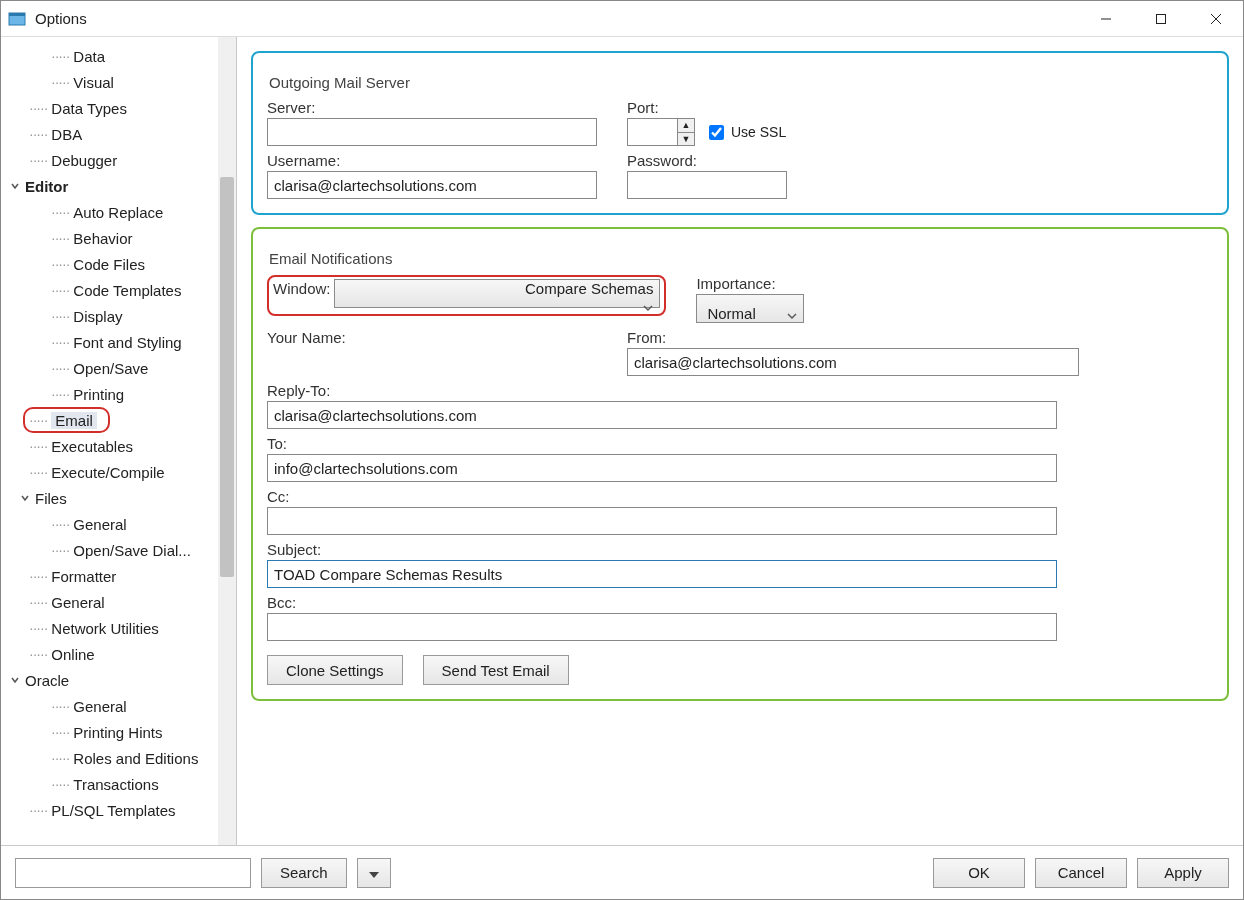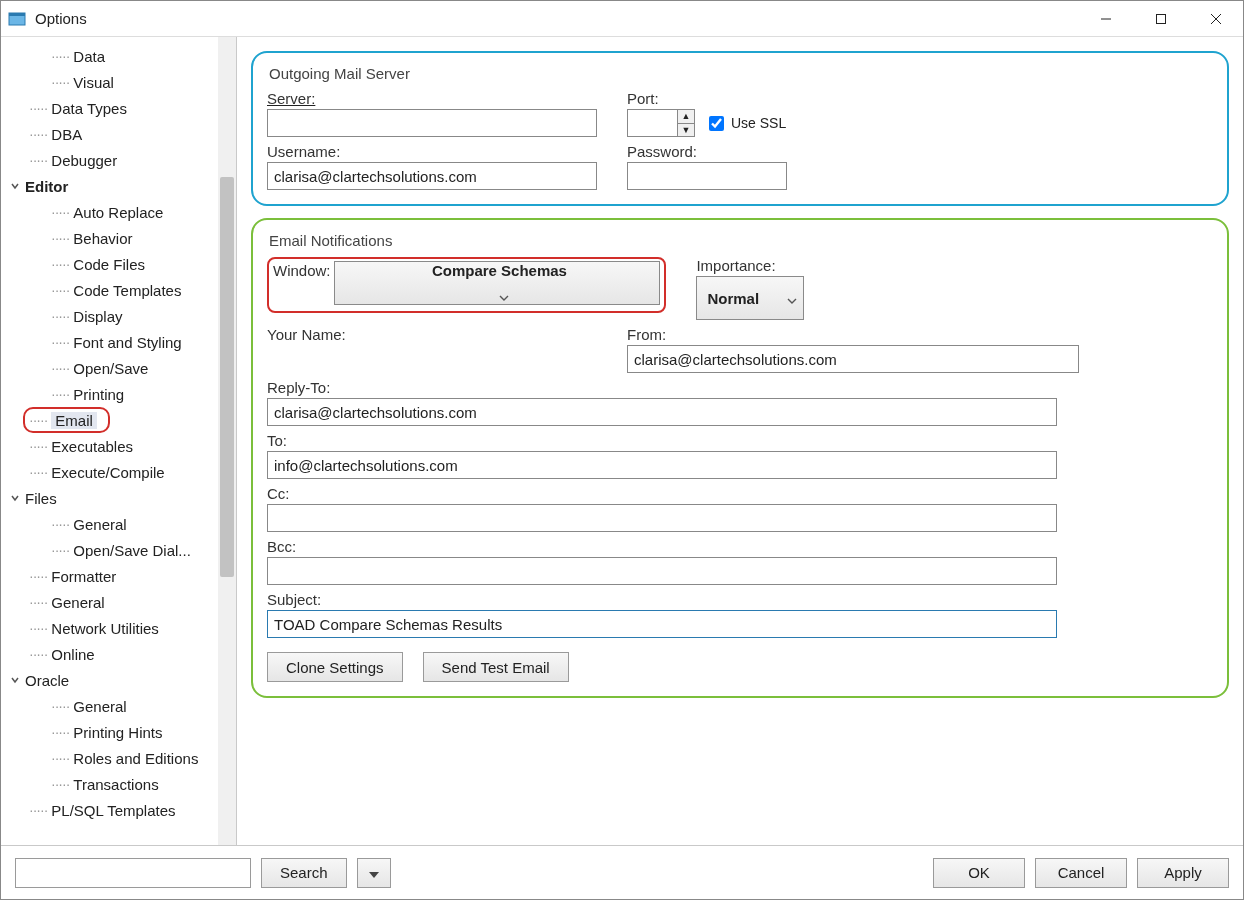--- a/index.html
+++ b/index.html
@@ -132,22 +132,22 @@
   
 
   
   .content {
     flex: 1;
     padding: 14px 14px 0 14px;
     overflow: auto;
   }
   .group {
     border: 2px solid;
-    border-radius: 16px;
-    padding: 14px 14px 14px 14px;
+    border-radius: 8px;
+    padding: 23px 14px 14px 14px;
     margin-bottom: 12px;
     position: relative;
     background: #fff;
   }
   .group.blue  { border-color: #1fa3cf; }
   .group.green { border-color: #7bbf3b; }
   .group-title {
     position: relative;
     top: -2px;
     display: inline-block;
@@ -209,28 +209,27 @@
   .ssl-wrap {
     display: flex; align-items: center;
     margin-left: 10px;
     gap: 4px;
   }
   .ssl-wrap input[type=checkbox] {
     width: 15px; height: 15px;
   }
   .dropdown {
     display: inline-flex;
-    align-items: center;
-    height: 44px;
+    align-items: flex-end;
+    height: 29px;
     border: 1px solid #8a8a8a;
     background: linear-gradient(#f7f7f7,#e6e6e6);
     padding: 0 6px 0 10px;
     font-size: 15px;
     cursor: default;
-    font-weight: bold;
   }
   .dropdown .dd-label { flex: 1; }
   .dropdown .dd-arrow { margin-left: 10px; }
   .dropdown.window { width: 326px; }
   .dropdown.importance { width: 108px; }
   .red-box {
     border: 2px solid #d22e2a;
     border-radius: 8px;
     padding: 2px 4px 6px 4px;
     display: inline-block;
@@ -374,21 +373,21 @@
               <span class="label">Email</span>
             </div>
             <div class="node" style="padding-left: 28px;">
               <span class="dotted">·····</span>
               <span class="label">Executables</span>
             </div>
             <div class="node" style="padding-left: 28px;">
               <span class="dotted">·····</span>
               <span class="label">Execute/Compile</span>
             </div>
-            <div class="node" style="padding-left: 6px;">
+            <div class="node" style="padding-left: 16px;">
               <span class="exp">
                 <svg width="10" height="10">
                   <polyline points="2,3 5,7 8,3" fill="none" stroke="#555" stroke-width="1.5"></polyline>
                 </svg>
               </span>
               <span class="label">Files</span>
             </div>
             <div class="node" style="padding-left: 50px;">
               <span class="dotted">·····</span>
               <span class="label">General</span>
@@ -447,21 +446,21 @@
         </div>
       </div>
     </div>
 
     <div class="content">
 
       <div class="group blue">
         <span class="group-title">Outgoing Mail Server</span>
 
         <div class="row">
-          <div class="col" style="width:330px;text-decoration:underline;">
+          <div class="col" style="width:330px;">
             <span class="field-label">Server:</span>
             <input class="text blur" type="text" value="" style="">
           </div>
           <div class="col" style="width:250px;">
             <span class="field-label">Port:</span>
             <div style="display:flex;align-items:center;">
               <div class="spin-wrap">
                 <input class="spin-input" type="text" value="" style="">
                 <div class="spin-btns">
                   <div>▲</div>
@@ -544,29 +543,29 @@
 
         <div class="row">
             <div class="col" style="flex:1;">
           <span class="field-label">Cc:</span>
           <input class="text" type="text" style="width: 790px;" value="">
         </div>
           </div>
 
         <div class="row">
             <div class="col" style="flex:1;">
+          <span class="field-label">Subject:</span>
+          <input class="text subject-focus" type="text" style="width: 790px;" value="TOAD Compare Schemas Results">
+        </div>
+          </div>
+
+        <div class="row">
+            <div class="col" style="flex:1;">
           <span class="field-label">Bcc:</span>
           <input class="text" type="text" style="width: 790px;" value="">
-        </div>
-          </div>
-
-        <div class="row">
-            <div class="col" style="flex:1;">
-          <span class="field-label">Subject:</span>
-          <input class="text subject-focus" type="text" style="width: 790px;" value="TOAD Compare Schemas Results">
         </div>
           </div>
 
         <div class="btn-row">
           <div class="btn">Clone Settings</div>
           <div class="btn">Send Test Email</div>
         </div>
       </div>
 
     </div>

